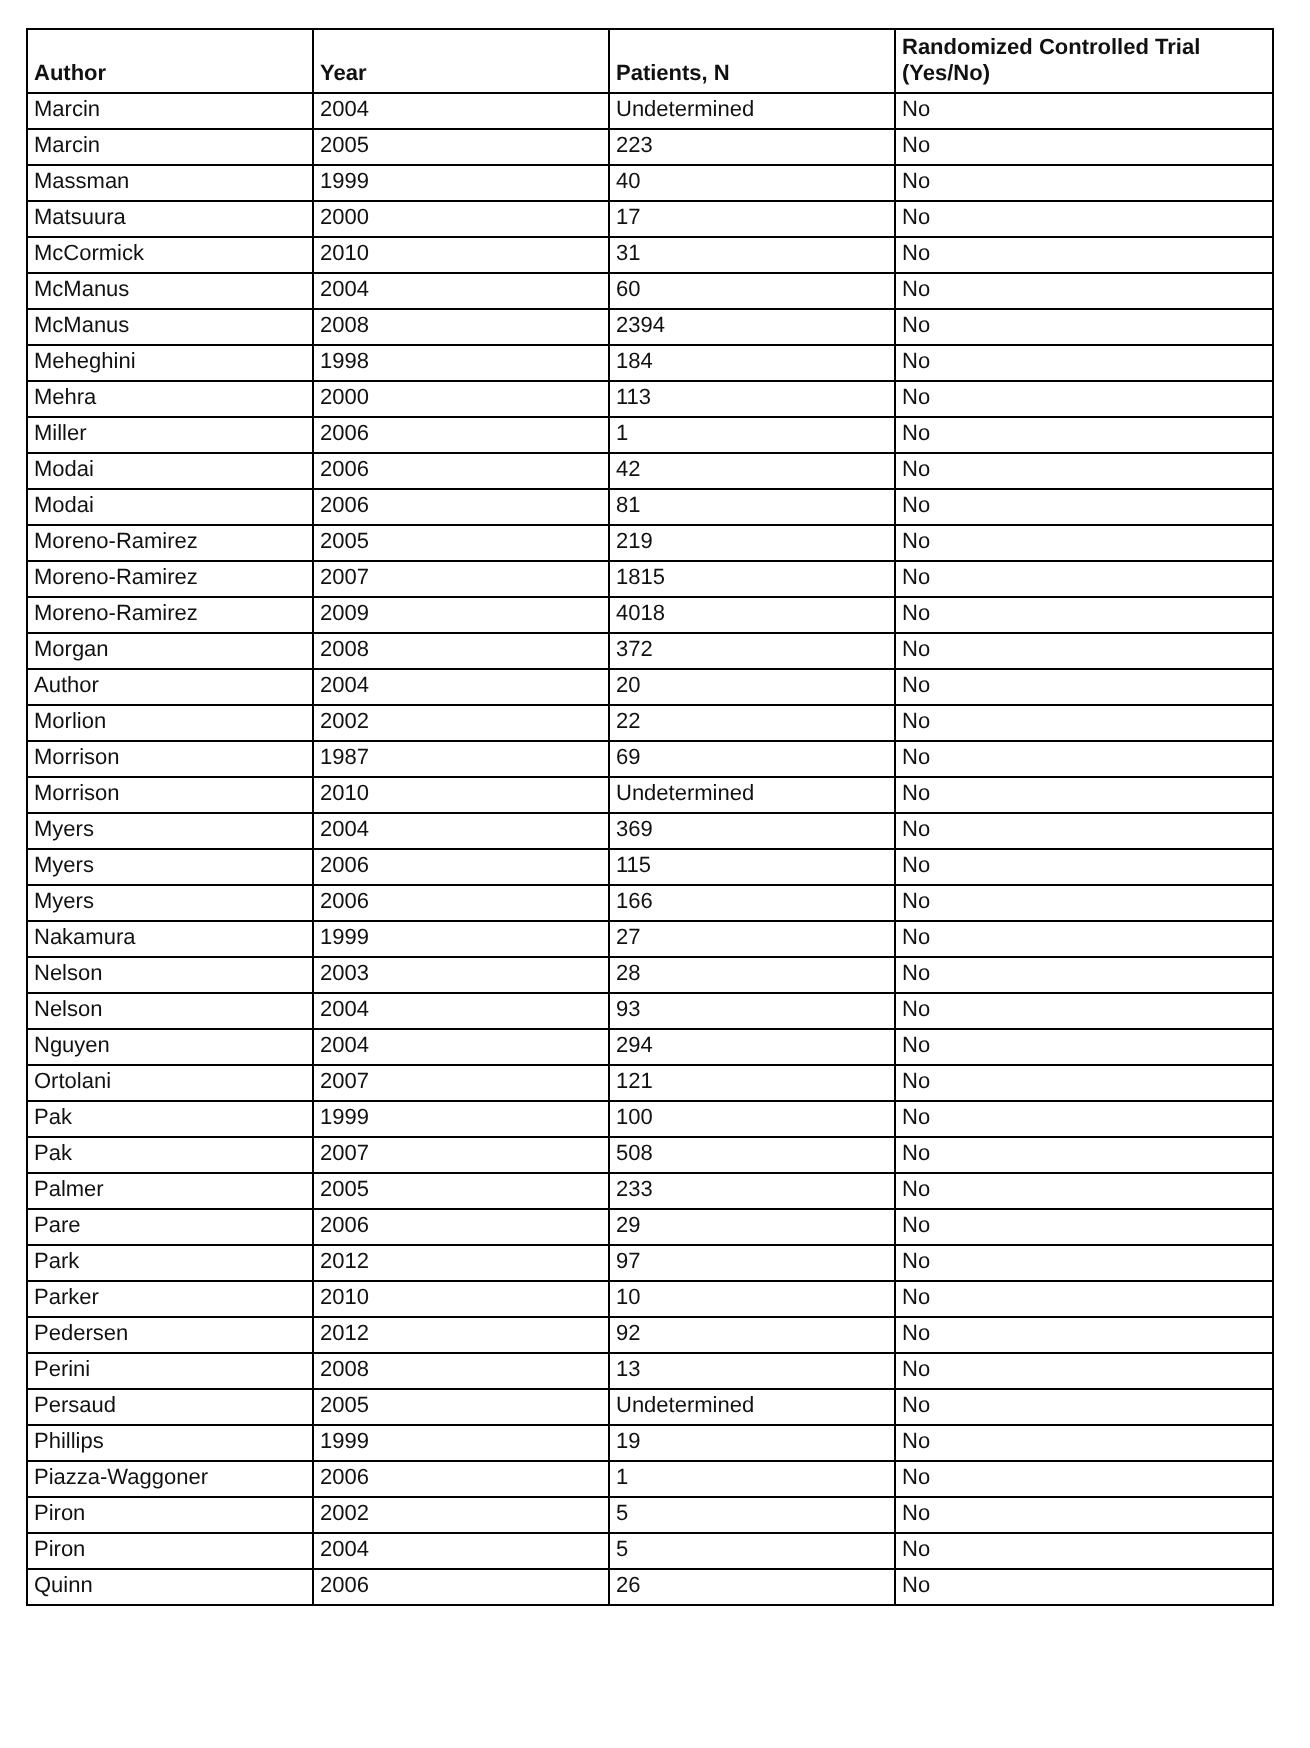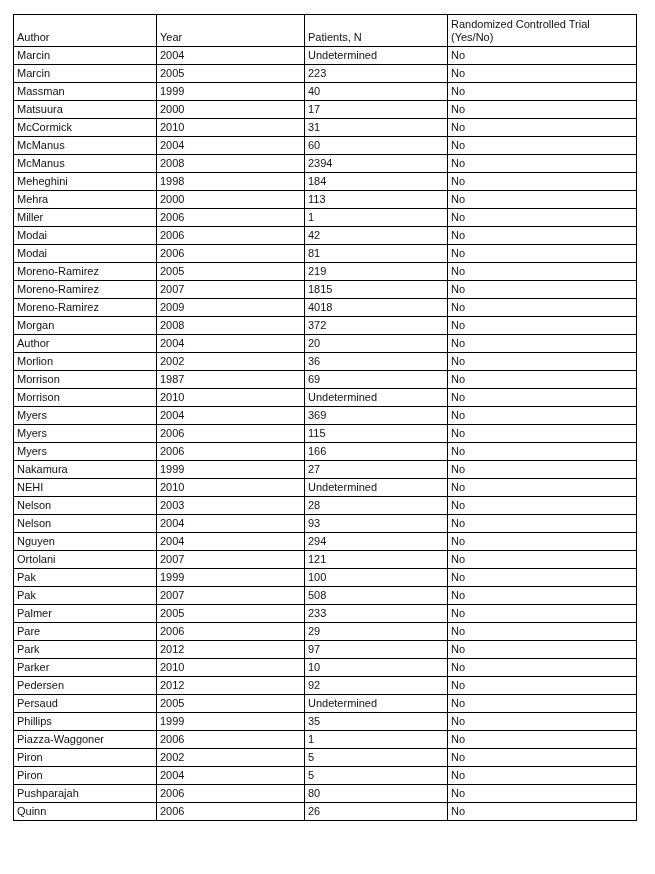--- a/index.html
+++ b/index.html
@@ -29,21 +29,21 @@
   table.studies th,
   table.studies td {
     border: 1px solid #000000;
     font-size: 11px;
     color: #111111;
     text-align: left;
     padding: 0 2px 1px 3px;
     overflow: hidden;
   }
   table.studies th {
-    font-weight: normal;
+    font-weight: bold;
     vertical-align: bottom;
     height: 29px;
     line-height: 13px;
     padding-bottom: 2px;
     white-space: normal;
   }
   table.studies td {
     vertical-align: middle;
     height: 16px;
     line-height: 13px;
@@ -172,21 +172,21 @@
         </tr>
         <tr>
           <td>Author</td>
           <td>2004</td>
           <td>20</td>
           <td>No</td>
         </tr>
         <tr>
           <td>Morlion</td>
           <td>2002</td>
-          <td>36</td>
+          <td>22</td>
           <td>No</td>
         </tr>
         <tr>
           <td>Morrison</td>
           <td>1987</td>
           <td>69</td>
           <td>No</td>
         </tr>
         <tr>
           <td>Morrison</td>
@@ -212,26 +212,20 @@
           <td>166</td>
           <td>No</td>
         </tr>
         <tr>
           <td>Nakamura</td>
           <td>1999</td>
           <td>27</td>
           <td>No</td>
         </tr>
         <tr>
-          <td>NEHI</td>
-          <td>2010</td>
-          <td>Undetermined</td>
-          <td>No</td>
-        </tr>
-        <tr>
           <td>Nelson</td>
           <td>2003</td>
           <td>28</td>
           <td>No</td>
         </tr>
         <tr>
           <td>Nelson</td>
           <td>2004</td>
           <td>93</td>
           <td>No</td>
@@ -284,53 +278,53 @@
           <td>10</td>
           <td>No</td>
         </tr>
         <tr>
           <td>Pedersen</td>
           <td>2012</td>
           <td>92</td>
           <td>No</td>
         </tr>
         <tr>
+          <td>Perini</td>
+          <td>2008</td>
+          <td>13</td>
+          <td>No</td>
+        </tr>
+        <tr>
           <td>Persaud</td>
           <td>2005</td>
           <td>Undetermined</td>
           <td>No</td>
         </tr>
         <tr>
           <td>Phillips</td>
           <td>1999</td>
-          <td>35</td>
+          <td>19</td>
           <td>No</td>
         </tr>
         <tr>
           <td>Piazza-Waggoner</td>
           <td>2006</td>
           <td>1</td>
           <td>No</td>
         </tr>
         <tr>
           <td>Piron</td>
           <td>2002</td>
           <td>5</td>
           <td>No</td>
         </tr>
         <tr>
           <td>Piron</td>
           <td>2004</td>
           <td>5</td>
-          <td>No</td>
-        </tr>
-        <tr>
-          <td>Pushparajah</td>
-          <td>2006</td>
-          <td>80</td>
           <td>No</td>
         </tr>
         <tr>
           <td>Quinn</td>
           <td>2006</td>
           <td>26</td>
           <td>No</td>
         </tr>
       </tbody>
   </table>

